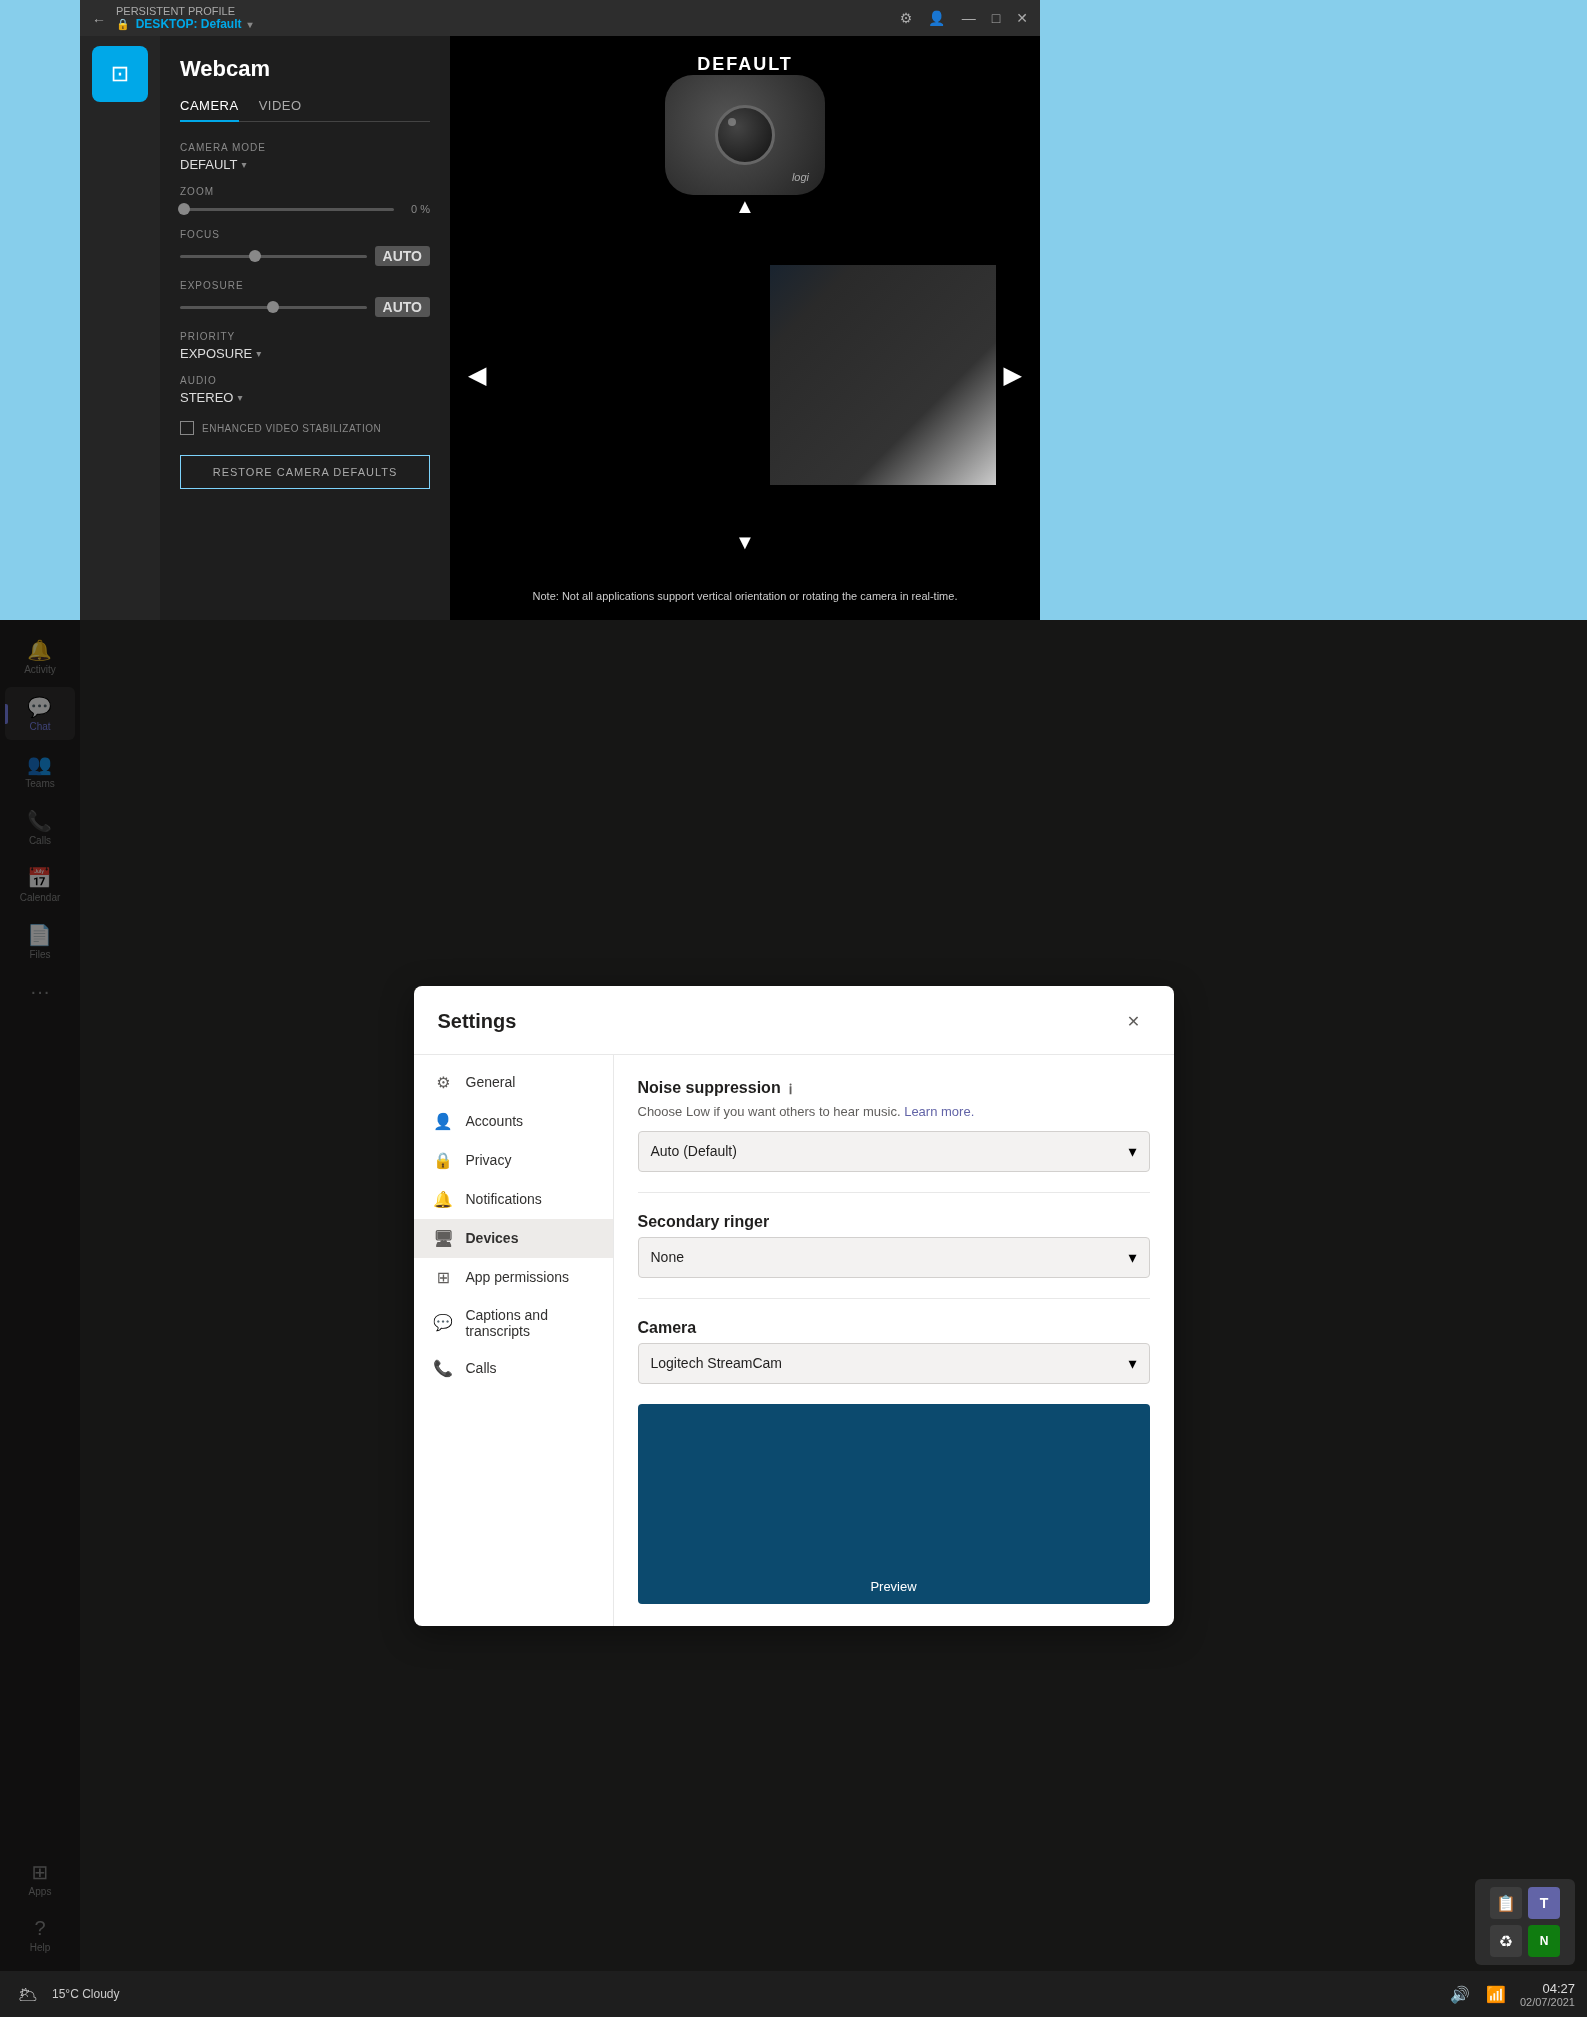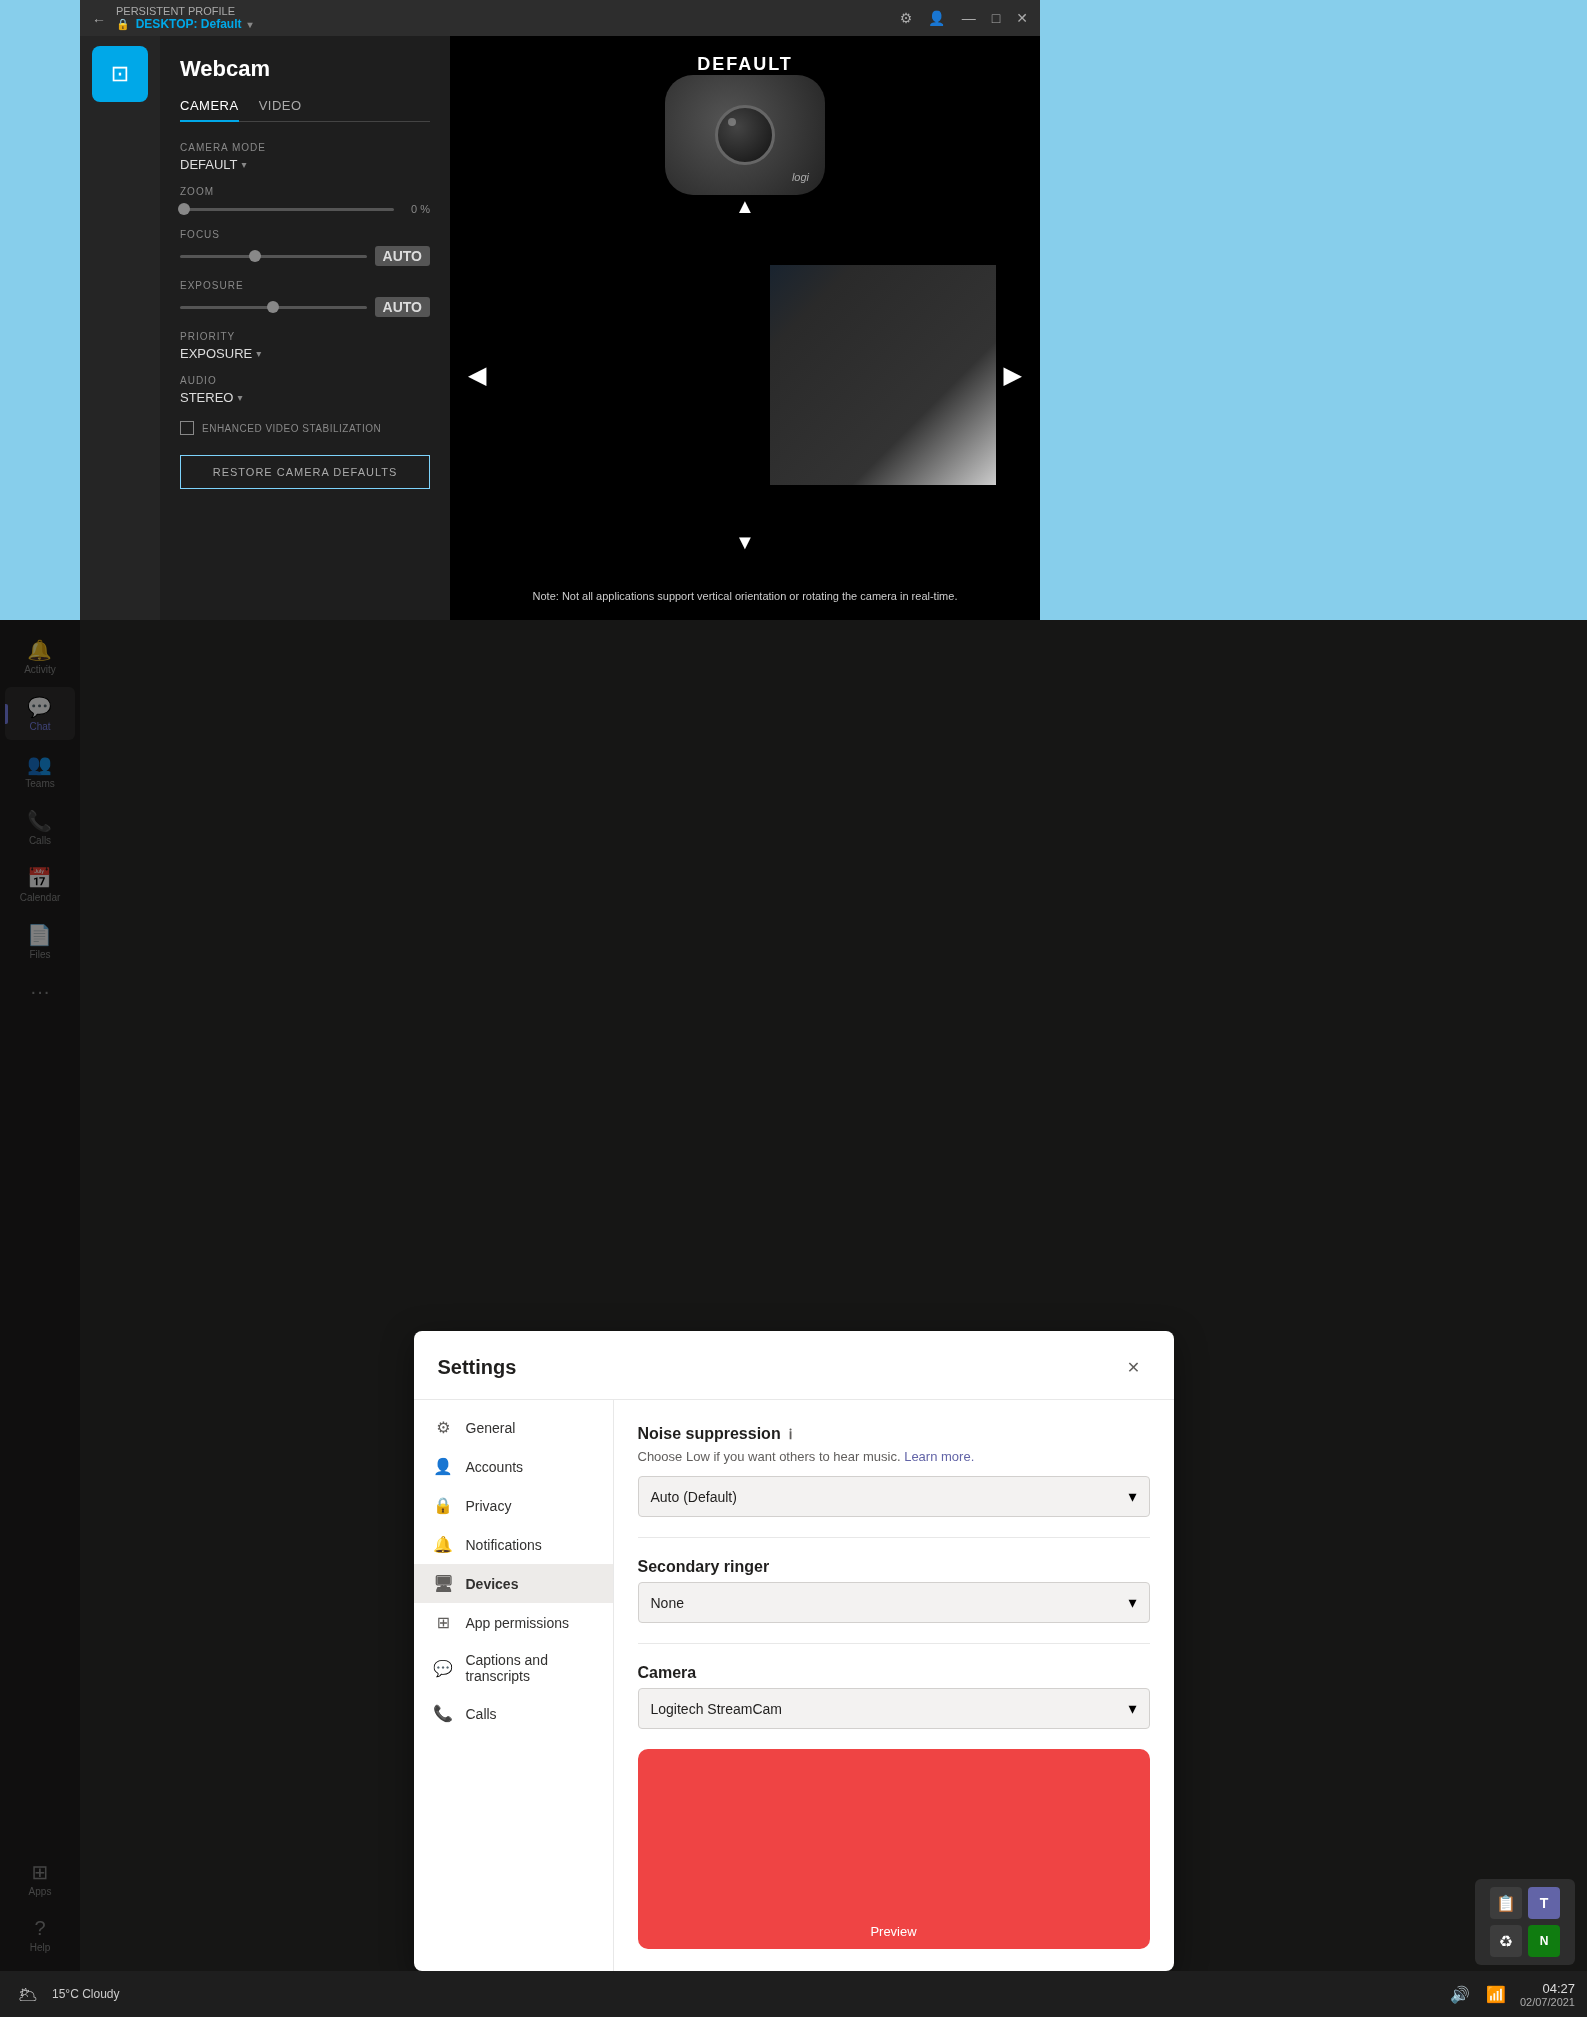--- a/index.html
+++ b/index.html
@@ -437,21 +437,21 @@
     }
 
     
     .settings-overlay {
       position: absolute;
       top: 0; left: 0;
       width: 100%; height: 100%;
       background: rgba(0,0,0,0.5);
       z-index: 20;
       display: flex;
-      align-items: flex-end;
+      align-items: center;
       justify-content: center;
       padding-top: 20px;
     }
 
     .settings-modal {
       background: white;
       border-radius: 8px;
       width: 760px;
       max-height: 640px;
       display: flex;
@@ -576,22 +576,22 @@
 
     .settings-divider {
       height: 1px;
       background: #e8e8e8;
       margin: 4px 0 20px;
     }
 
     .camera-preview-container {
       width: 100%;
       height: 200px;
-      background: #ef4444;
-      border-radius: 10px;
+      background: #0c4a6e;
+      border-radius: 4px;
       margin-top: 12px;
       display: flex;
       align-items: center;
       justify-content: center;
       position: relative;
       overflow: hidden;
     }
 
     .preview-label-bottom {
       position: absolute;

